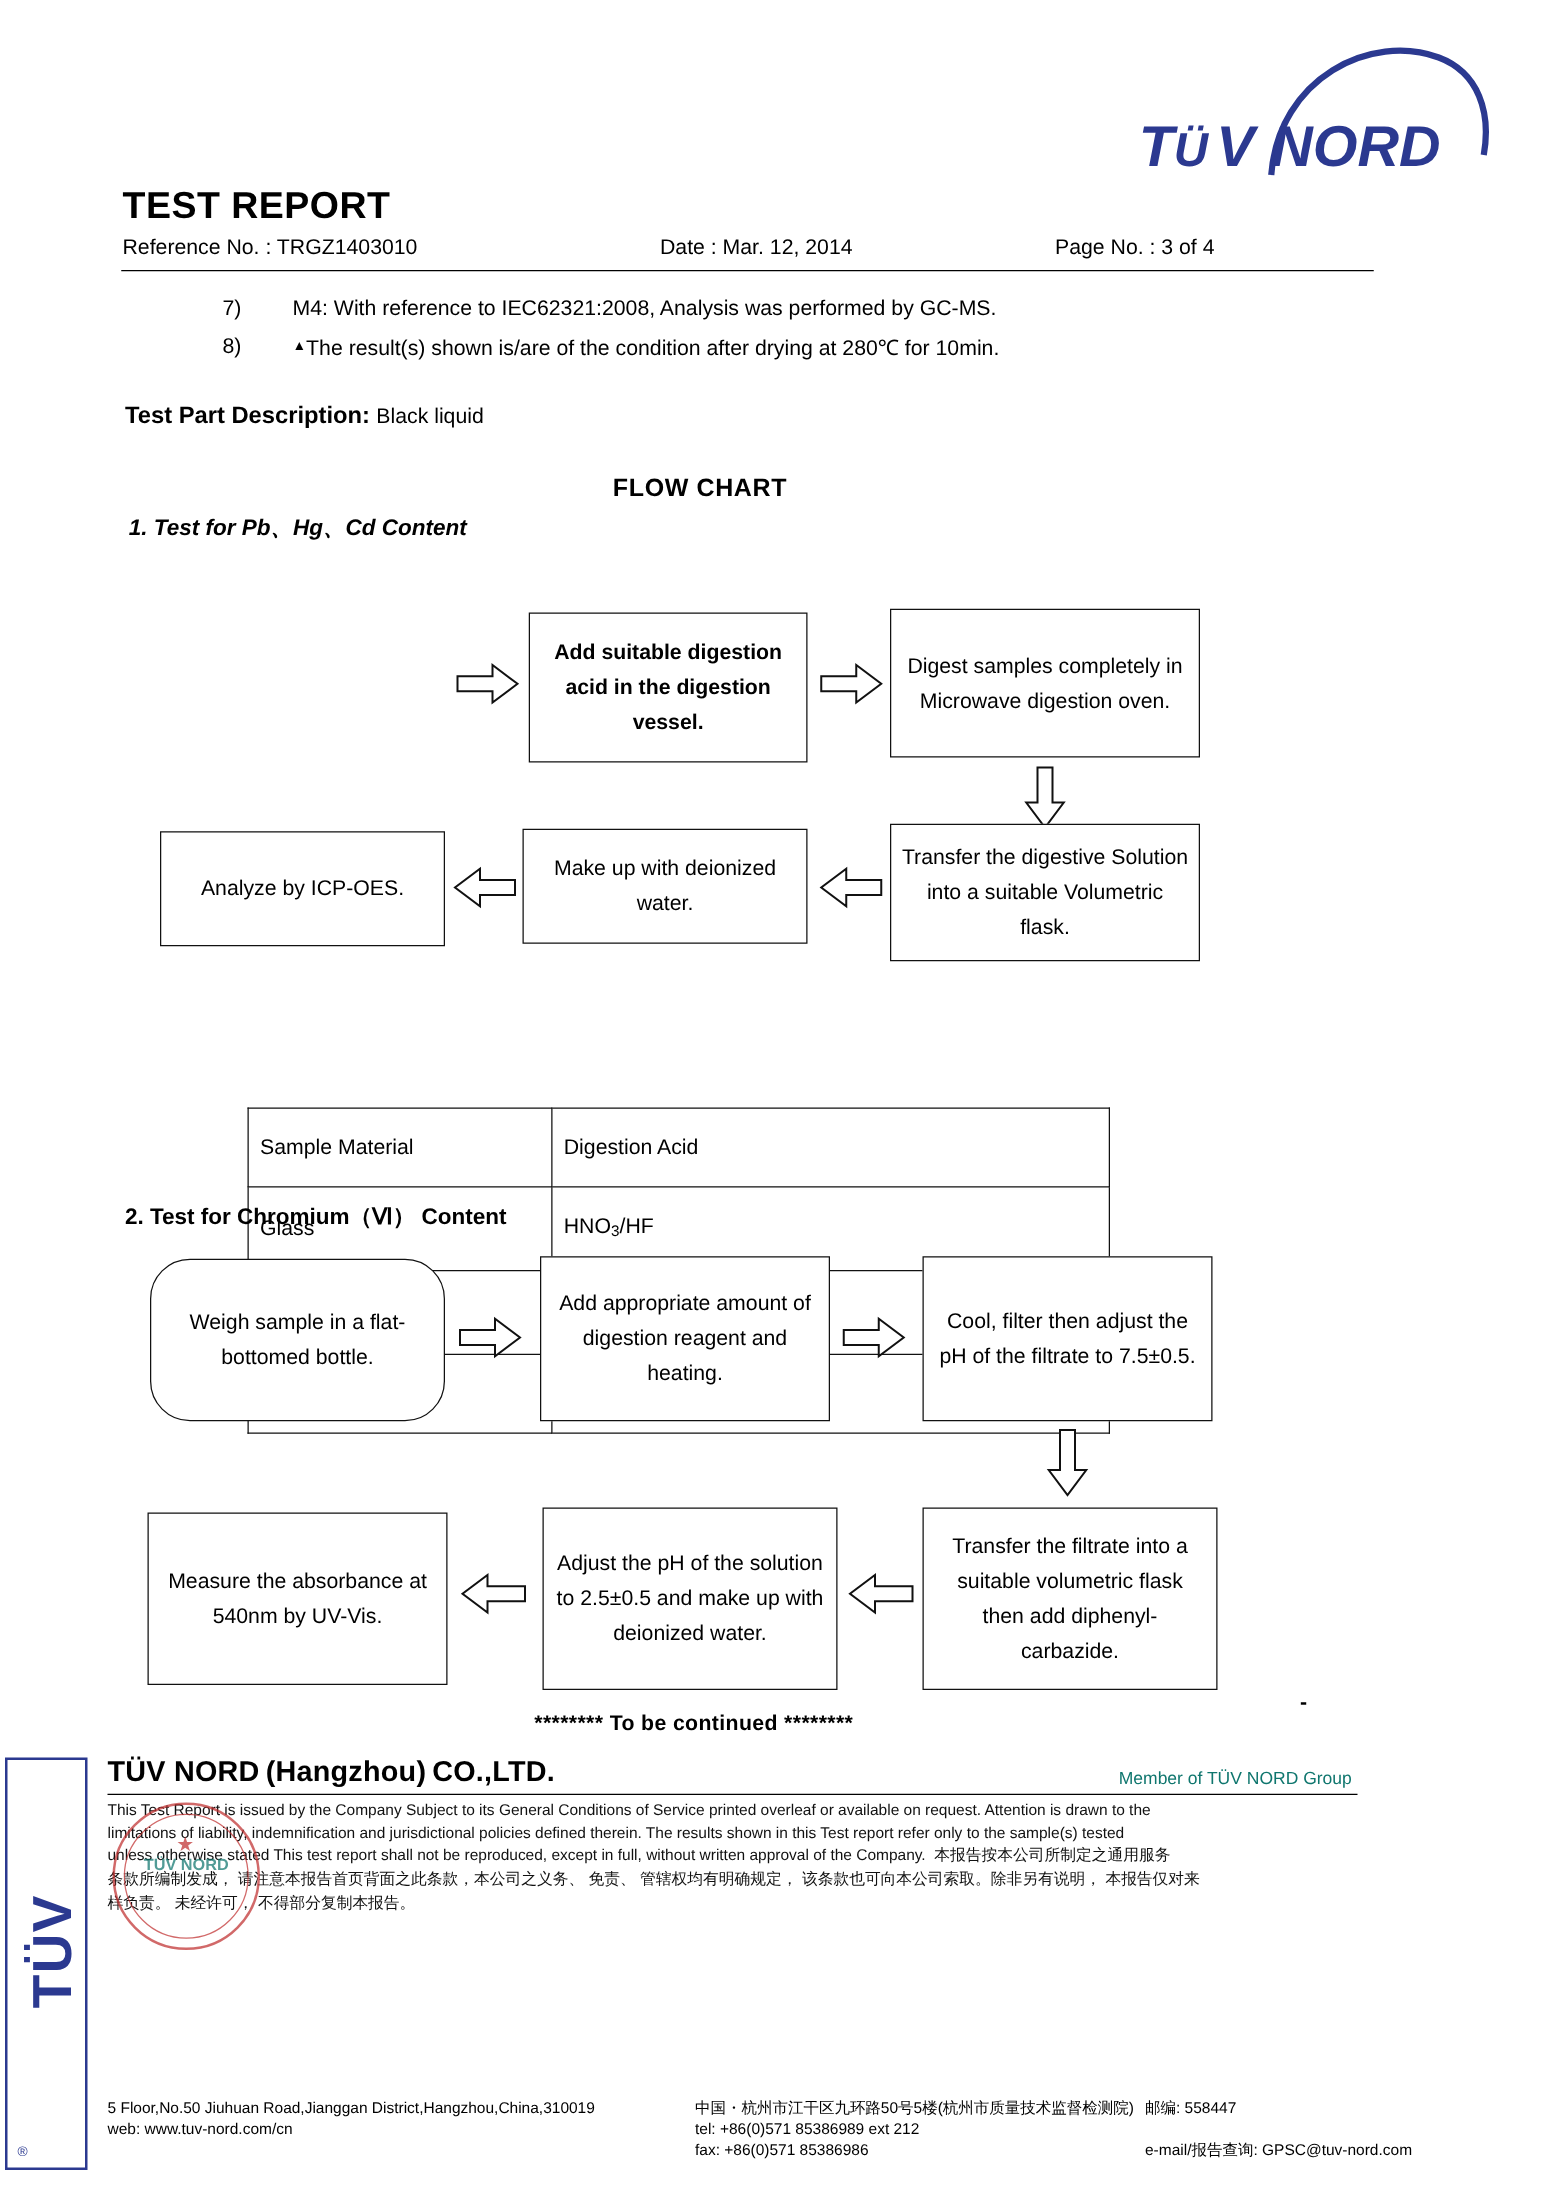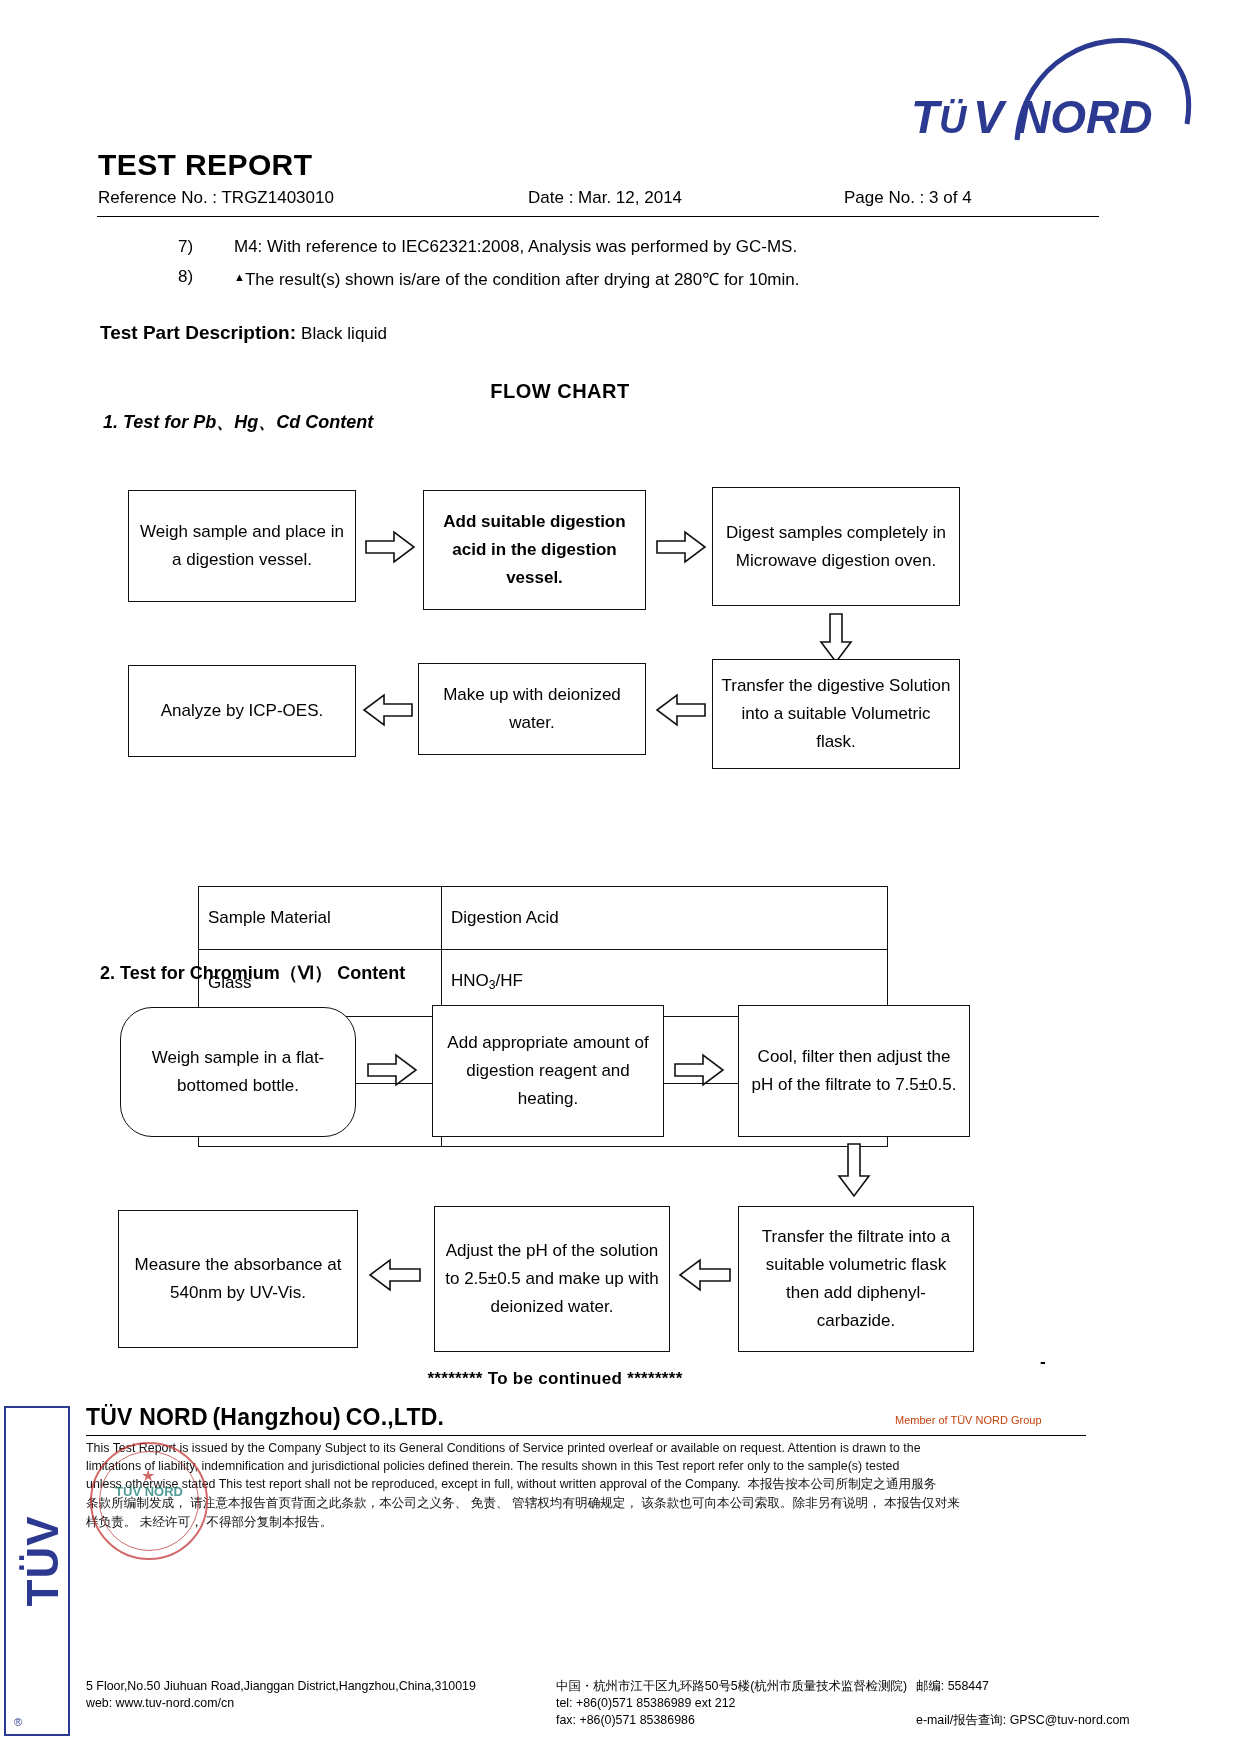--- a/index.html
+++ b/index.html
@@ -67,21 +67,21 @@
   sub { font-size: 0.72em; vertical-align: -0.25em; }
 
   
   .continued { position: absolute; left: 0; top: 1369px; width: 1110px; text-align: center;
                font-size: 17px; font-weight: bold; letter-spacing: .3px; }
   .stray-dot { position: absolute; left: 1040px; top: 1352px; font-size: 17px; font-weight: bold; }
 
   
   .foot-company { position: absolute; left: 86px; top: 1404px;
                   font-size: 23px; font-weight: bold; letter-spacing: .2px; white-space: nowrap; }
-  .foot-member { position: absolute; left: 895px; top: 1414px; font-size: 11px; color: #c2410c; white-space: nowrap; }
+  .foot-member { position: absolute; left: 895px; top: 1414px; font-size: 14px; color: #0f766e; white-space: nowrap; }
   .foot-rule { position: absolute; left: 86px; top: 1435px; width: 1000px; border-top: 1.6px solid #000; }
 
   .foot-legal { position: absolute; left: 86px; top: 1440px; width: 1002px;
                 font-size: 12.4px; line-height: 17.5px; color: #111; }
   .foot-legal .cn { font-size: 12.6px; line-height: 19px; }
 
   .foot-addr { position: absolute; left: 86px; top: 1678px; width: 1080px;
                font-size: 12.4px; line-height: 17px; }
   .fa-row { position: relative; height: 17px; white-space: nowrap; }
   .fa-l { position: absolute; left: 0; }
@@ -145,23 +145,20 @@
 
   <div class="tpd">
     <b>Test Part Description:</b>
     <span class="val">Black liquid</span>
   </div>
 
   <div class="flowchart-title">FLOW CHART</div>
 
   <div class="sec-head" id="sec1-head">1.   Test for Pb、Hg、Cd Content</div>
 
-  <div class="fbox" style="left:128px; top:490px; width:228px; height:112px;">
-      <span>Weigh sample and place in a digestion vessel.</span>
-    </div>
   <div class="fbox" style="left:423px; top:490px; width:223px; height:120px;font-weight:bold;">
       <span>Add suitable digestion acid in the digestion vessel.</span>
     </div>
   <div class="fbox" style="left:712px; top:487px; width:248px; height:119px;">
       <span>Digest samples completely in Microwave digestion oven.</span>
     </div>
 
   <div class="arrow" style="left:364px; top:530px;">
     <svg width="52" height="34" viewBox="0 0 52 34">
       <path d="M2,11 L30,11 L30,2 L50,17 L30,32 L30,23 L2,23 Z" fill="#fff" stroke="#111" stroke-width="1.6"></path>

